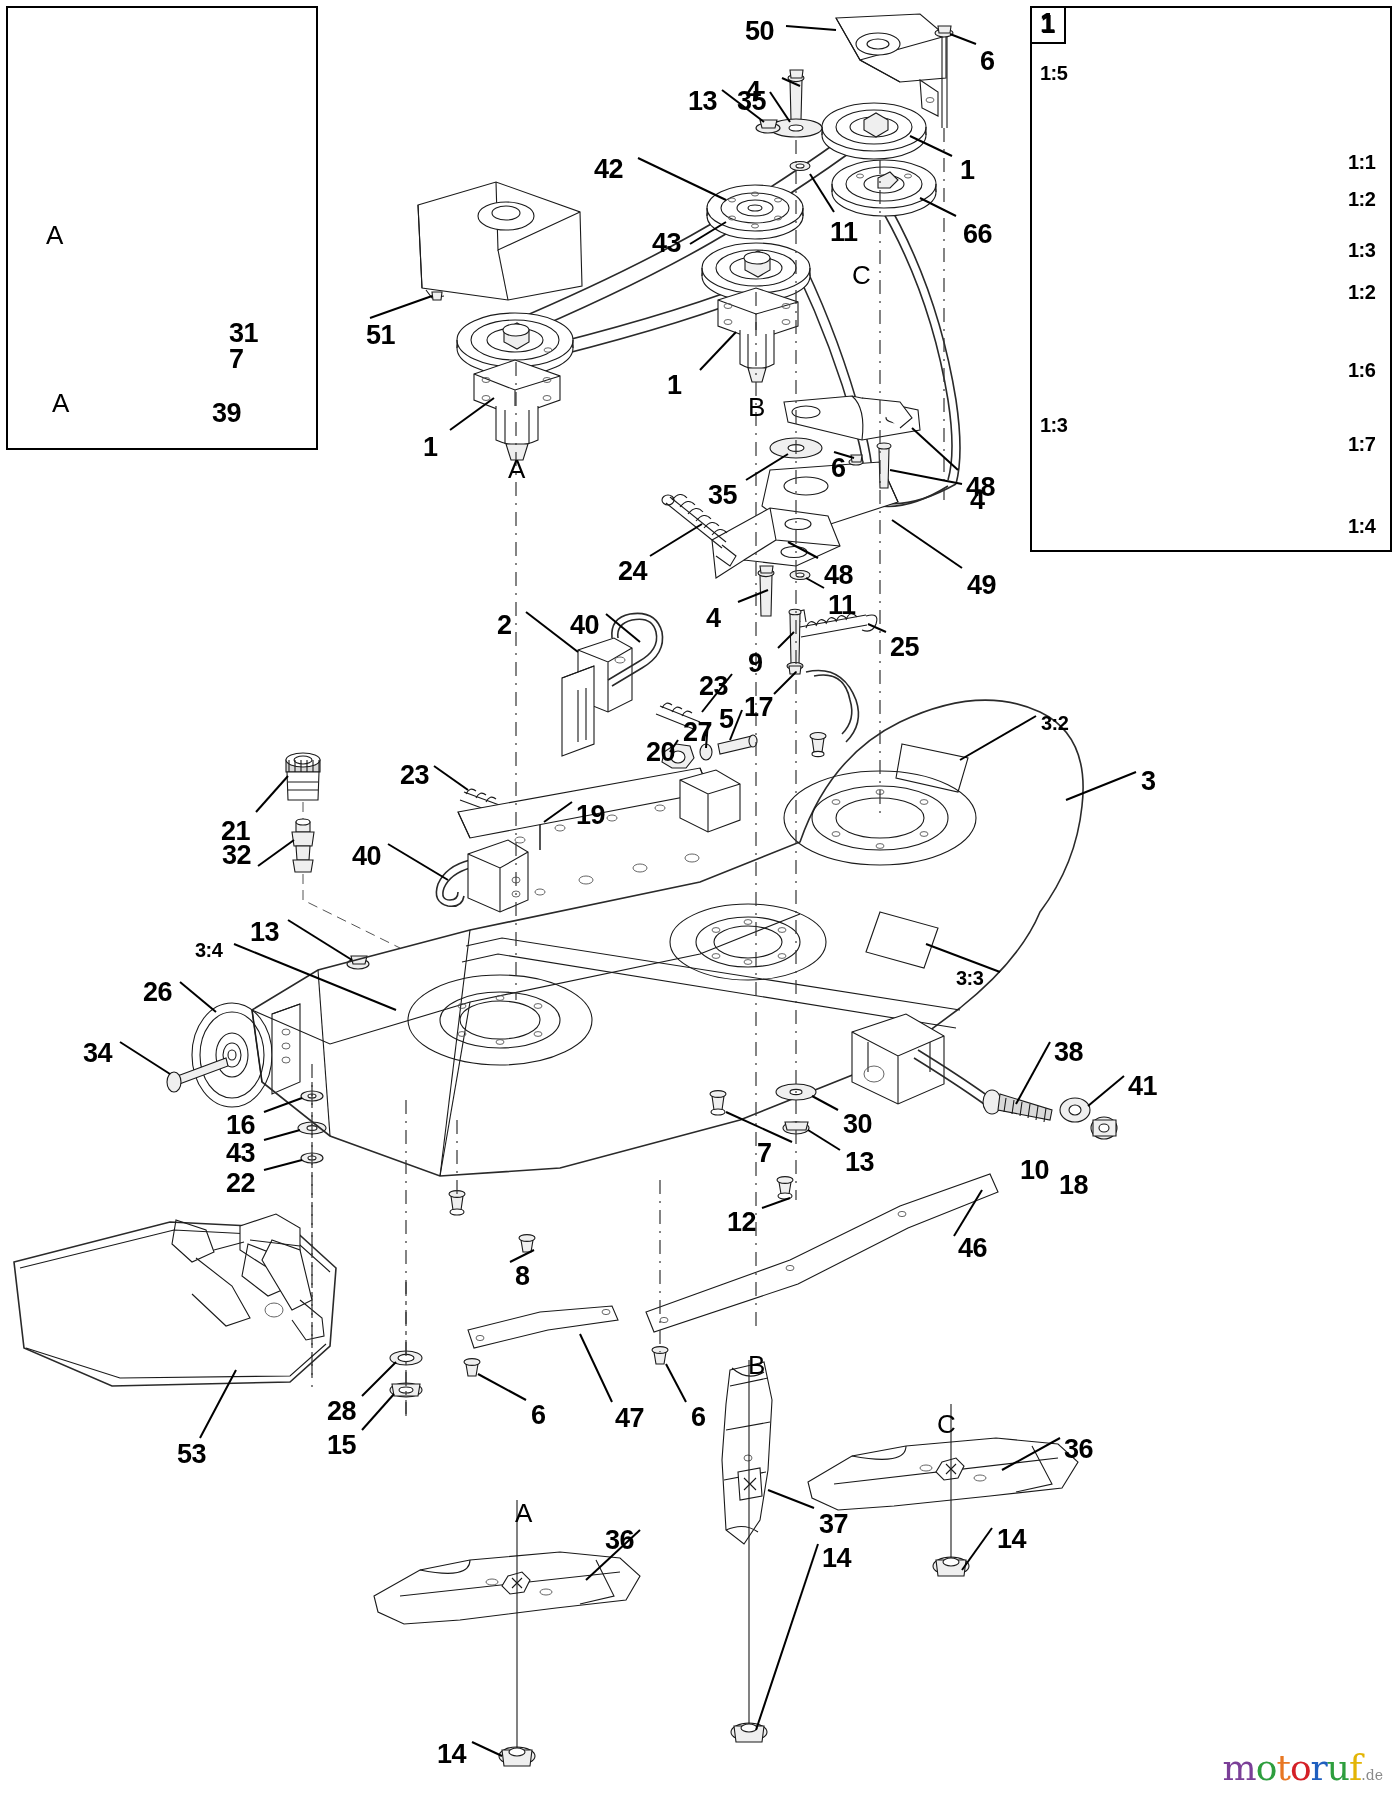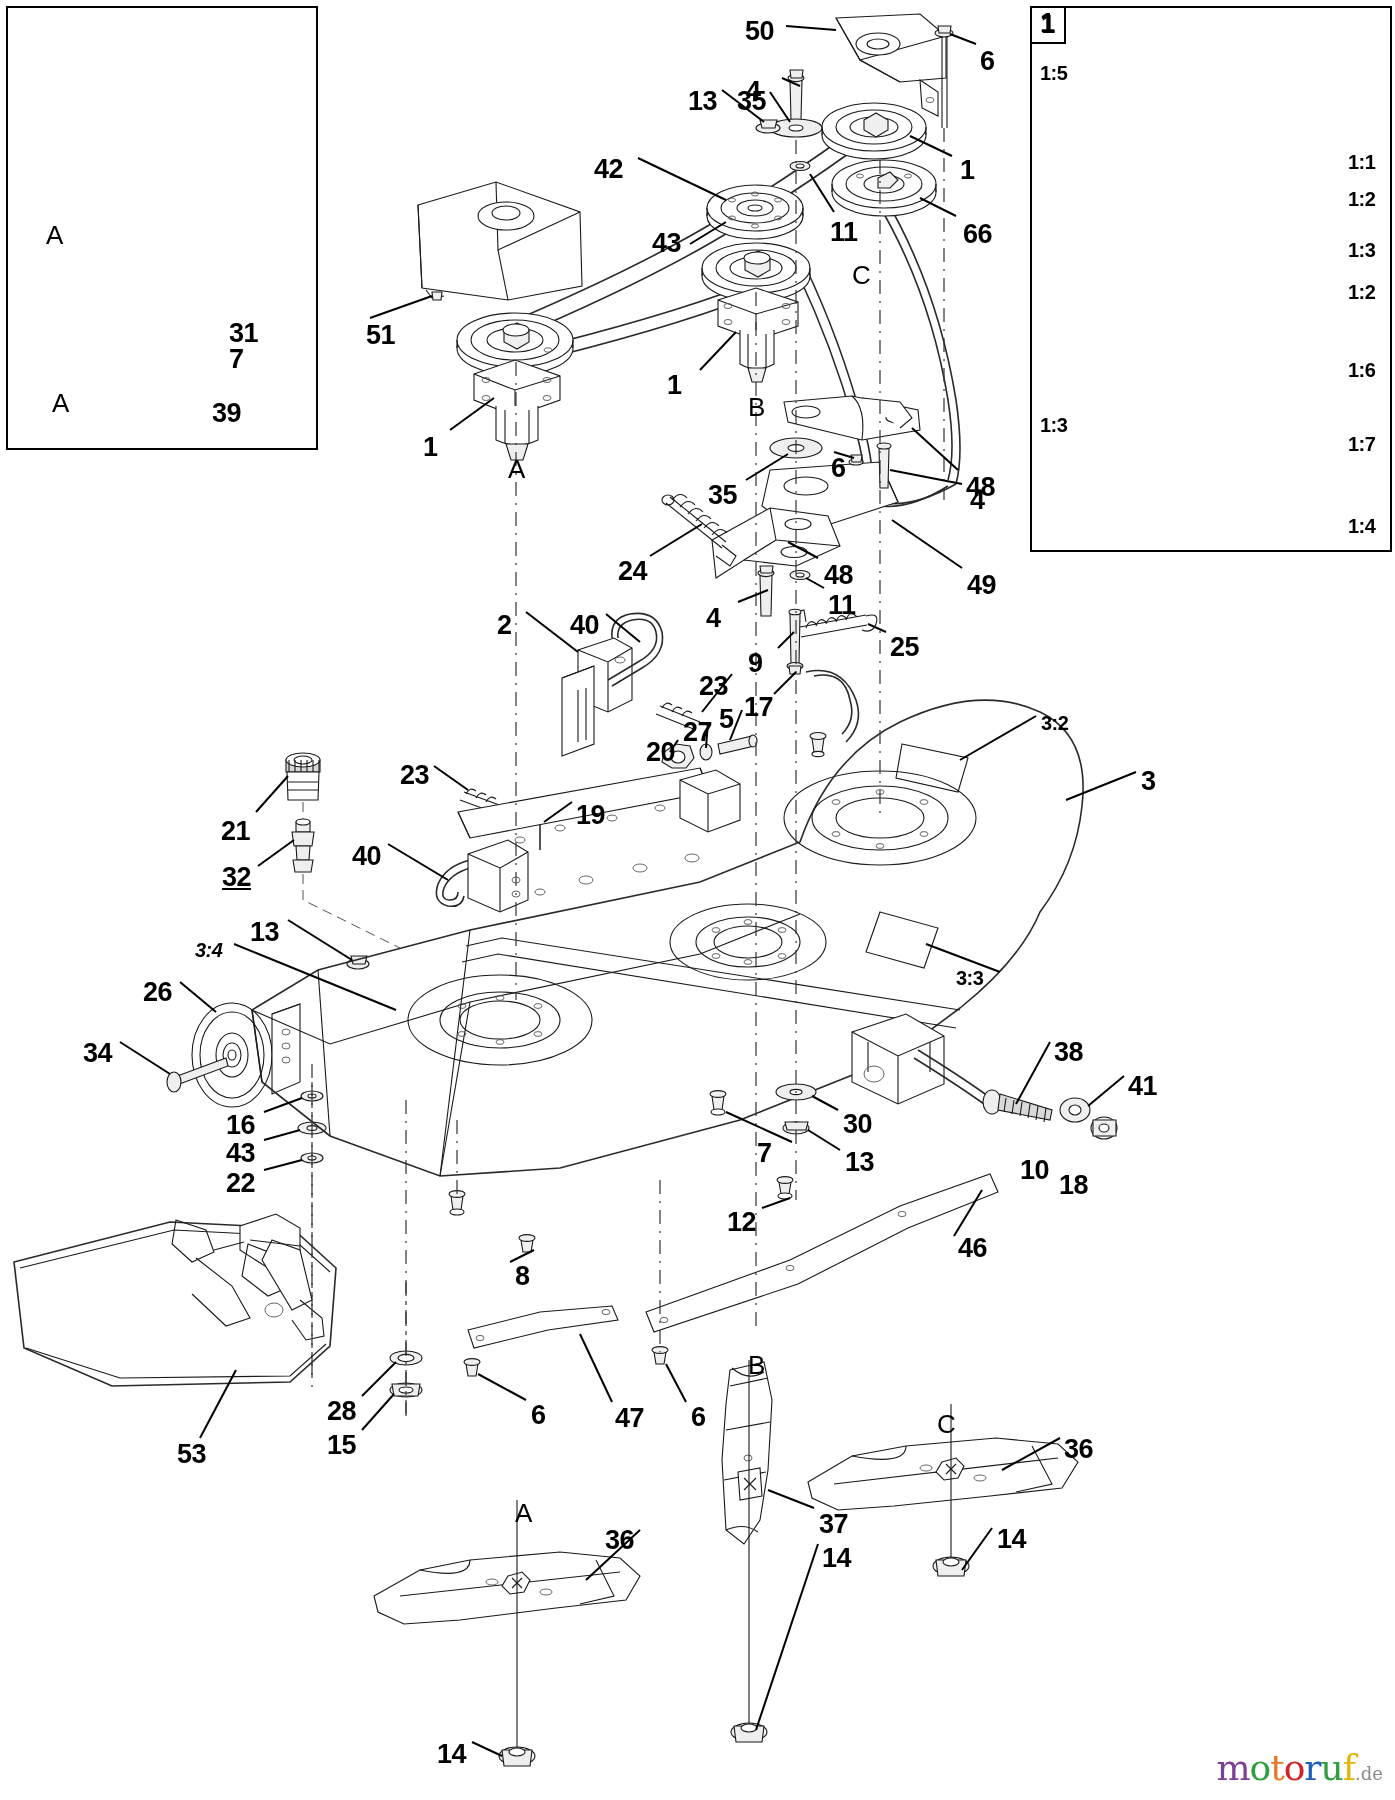--- a/index.html
+++ b/index.html
@@ -32,21 +32,21 @@
   .dash2{fill:none;stroke:#555;stroke-width:1;stroke-dasharray:10 6;}
   .fl{fill:#fff;stroke:#1a1a1a;stroke-width:1.1;}
   .flg{fill:#efefef;stroke:#1a1a1a;stroke-width:1.1;}
   .flgg{fill:#d9d9d9;stroke:#1a1a1a;stroke-width:1.1;}
   .thick{fill:none;stroke:#000;stroke-width:2;}
 
   
   #wm{position:absolute;right:12px;bottom:14px;
       font-family:"DejaVu Serif",serif;font-size:36px;line-height:1;
       letter-spacing:-1px;white-space:nowrap;}
-  #wm .d{font-size:18px;color:#8a8a8a;letter-spacing:0;}
+  #wm .d{font-size:14px;color:#8a8a8a;letter-spacing:0;}
 </style>
 </head>
 <body>
 
 <div id="stage">
 
 <svg class="art" viewBox="0 0 1395 1800">
 
   <g>
 
@@ -810,24 +810,24 @@
       <div class="lbl" style="left: 744px; top: 694px;">17</div>
       <div class="lbl" style="left: 683px; top: 719px;">27</div>
       <div class="lbl" style="left: 719px; top: 706px;">5</div>
       <div class="lbl" style="left: 646px; top: 739px;">20</div>
       <div class="lbl sm" style="left: 1041px; top: 713px;">3:2</div>
       <div class="lbl" style="left: 1141px; top: 768px;">3</div>
       <div class="lbl" style="left: 221px; top: 818px;">21</div>
       <div class="lbl" style="left: 400px; top: 762px;">23</div>
       <div class="lbl" style="left: 576px; top: 802px;">19</div>
       <div class="lbl" style="left: 352px; top: 843px;">40</div>
-      <div class="lbl" style="left: 222px; top: 864px; text-decoration: underline;">32</div>
+      <div class="lbl" style="left: 222px; top: 842px;">32</div>
       <div class="lbl sm" style="left: 956px; top: 968px;">3:3</div>
       <div class="lbl" style="left: 250px; top: 919px;">13</div>
-      <div class="lbl sm" style="left: 195px; top: 940px; font-style: italic;">3:4</div>
+      <div class="lbl sm" style="left: 195px; top: 940px;">3:4</div>
       <div class="lbl" style="left: 143px; top: 979px;">26</div>
       <div class="lbl" style="left: 83px; top: 1040px;">34</div>
       <div class="lbl" style="left: 1054px; top: 1039px;">38</div>
       <div class="lbl" style="left: 1128px; top: 1073px;">41</div>
       <div class="lbl" style="left: 226px; top: 1112px;">16</div>
       <div class="lbl" style="left: 226px; top: 1140px;">43</div>
       <div class="lbl" style="left: 226px; top: 1170px;">22</div>
       <div class="lbl" style="left: 843px; top: 1111px;">30</div>
       <div class="lbl" style="left: 1020px; top: 1157px;">10</div>
       <div class="lbl" style="left: 1059px; top: 1172px;">18</div>

